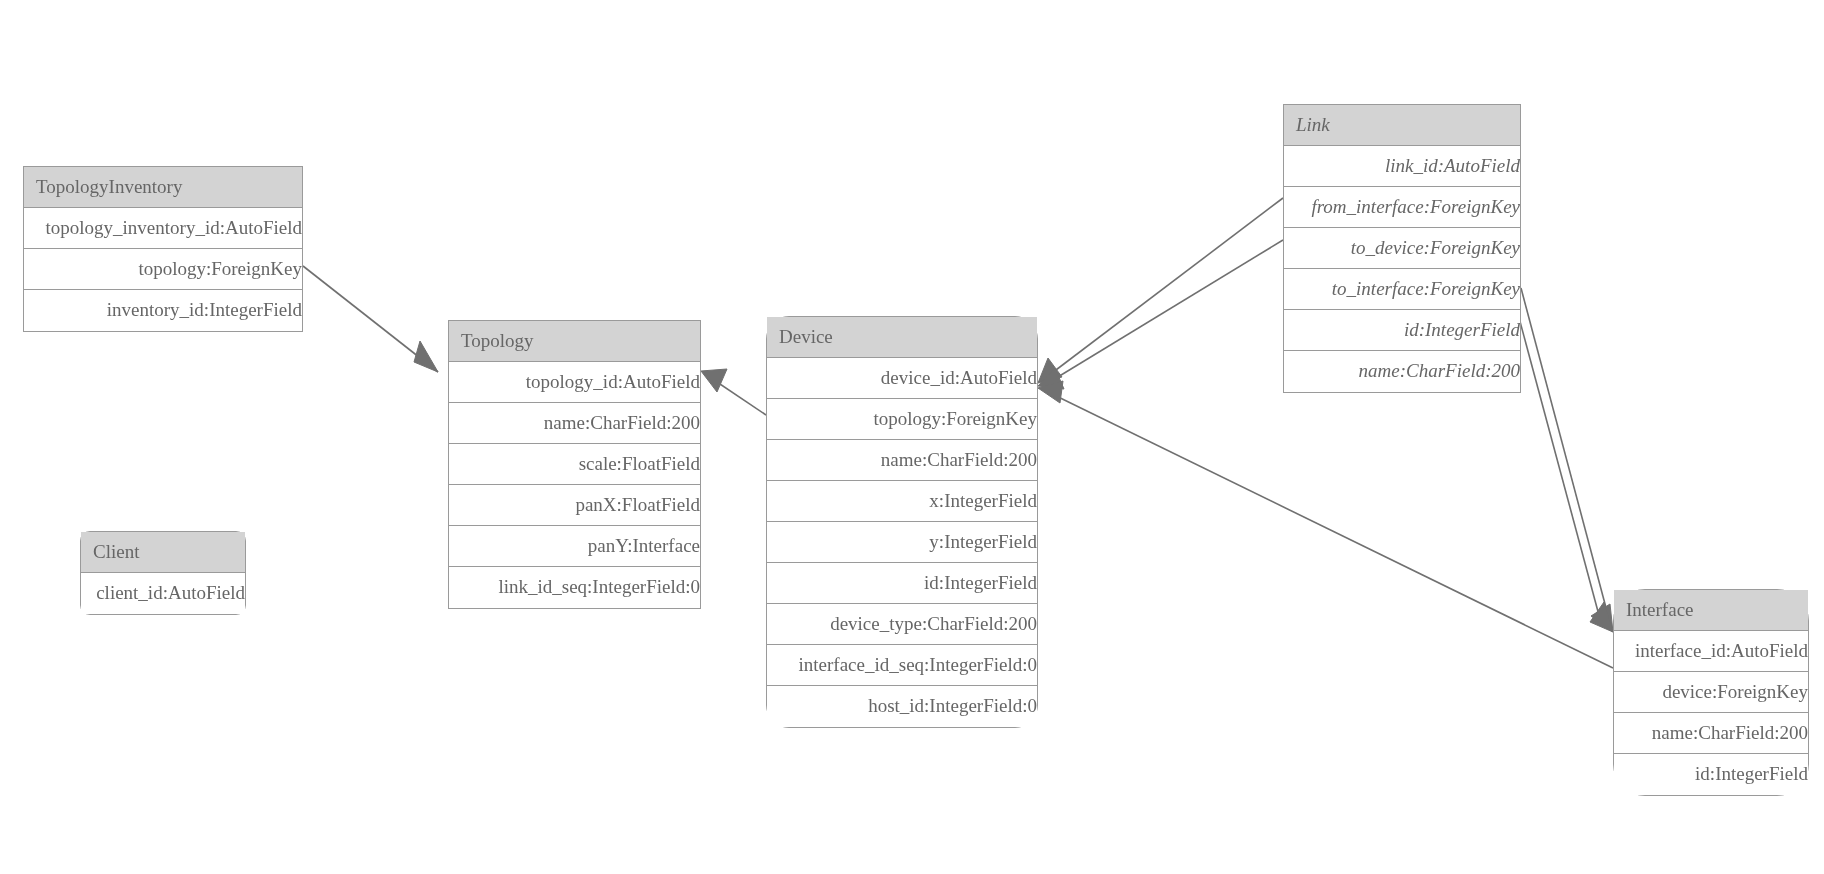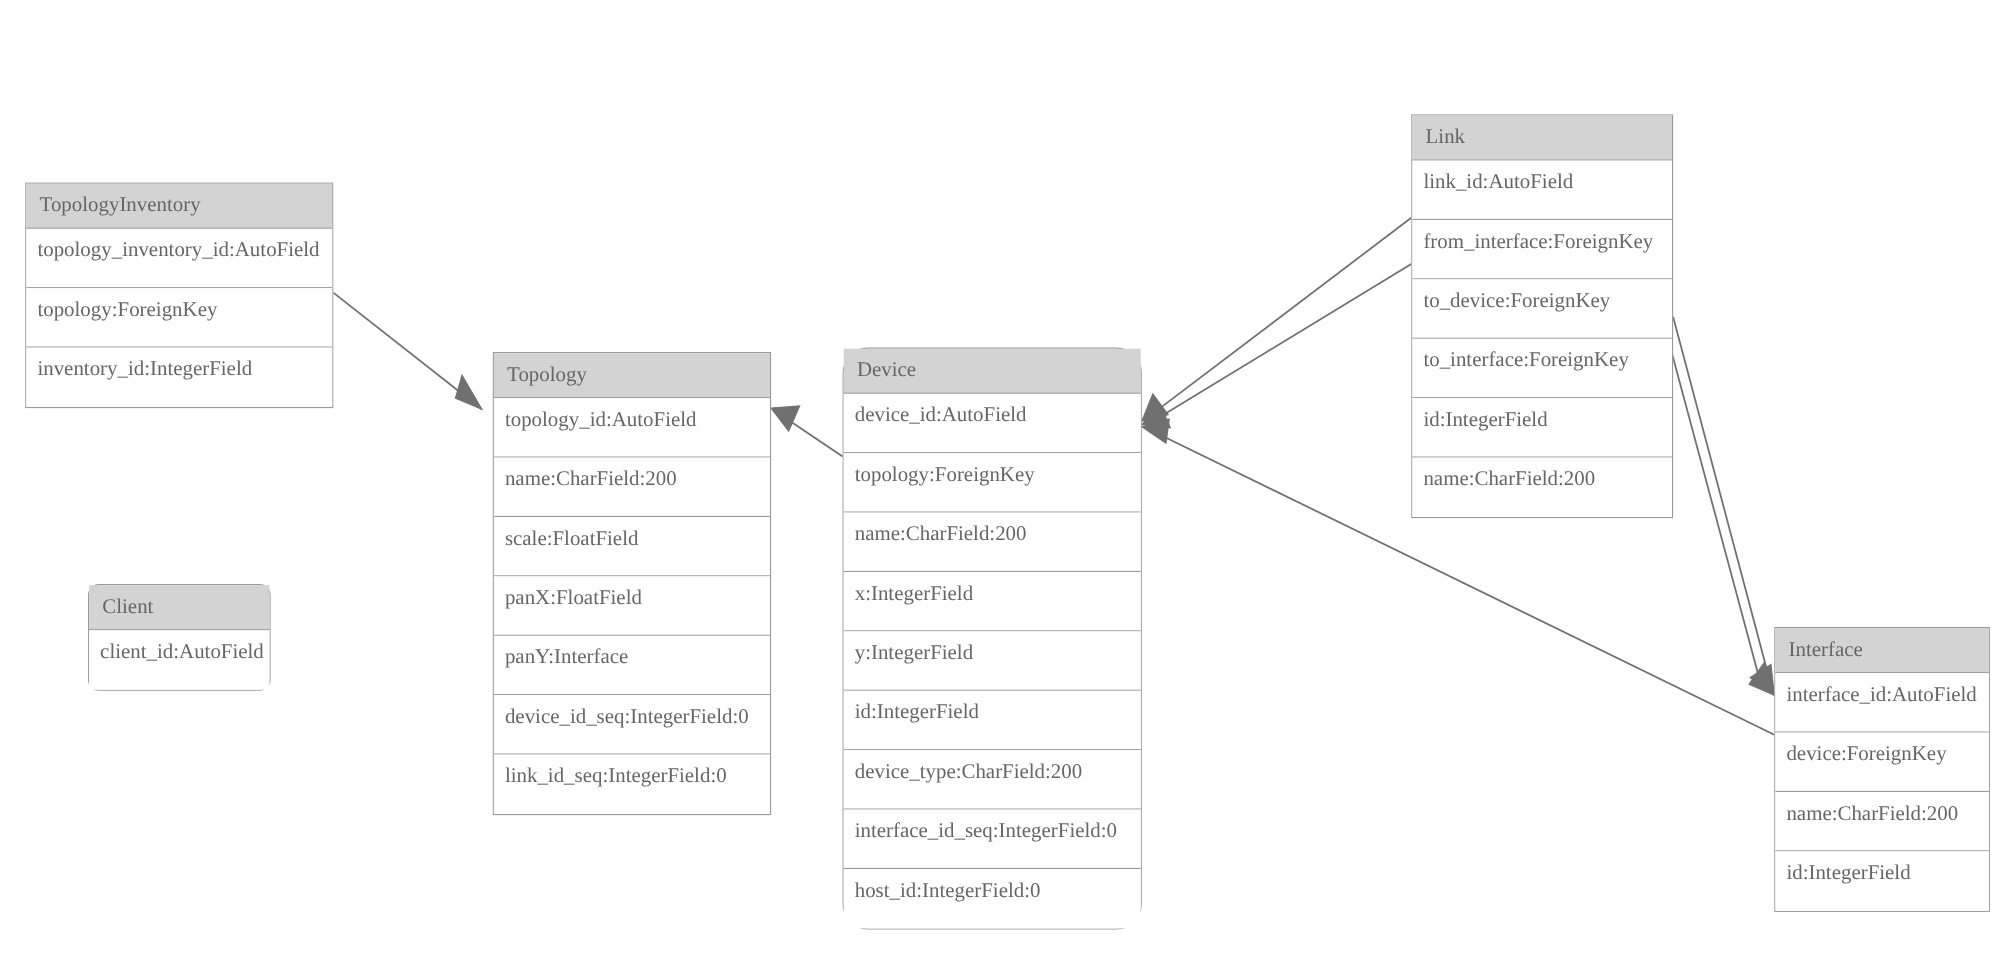--- a/index.html
+++ b/index.html
@@ -41,29 +41,30 @@
     height: 41px;
     padding: 0 0 0 12px;
     white-space: nowrap;
     overflow: hidden;
   }
   .entity-attrs {
     display: block;
   }
   .attr-row {
     box-sizing: border-box;
-    height: 54px;
+    height: 41px;
     line-height: 40px;
     border-bottom: 1px solid #9a9a9a;
     color: #666666;
     font-size: 19px;
     padding: 0 0 0 10px;
     white-space: nowrap;
     overflow: hidden;
     background: #ffffff;
+    text-align: right;
   }
   .attr-row:last-child {
     border-bottom: none;
   }
 </style>
 </head>
 <body>
 
 <div id="canvas">
 
@@ -116,50 +117,49 @@
         </div>
       </div>
       <div class="entity" style="left: 448px; top: 320px; width: 253px;">
         <div class="entity-header">Topology</div>
         <div class="entity-attrs">
           <div class="attr-row">topology_id:AutoField</div>
           <div class="attr-row">name:CharField:200</div>
           <div class="attr-row">scale:FloatField</div>
           <div class="attr-row">panX:FloatField</div>
           <div class="attr-row">panY:Interface</div>
-          <div class="attr-row">device_id_seq:IntegerField:0</div>
           <div class="attr-row">link_id_seq:IntegerField:0</div>
         </div>
       </div>
       <div class="entity" style="left: 766px; top: 316px; width: 272px; border-radius: 23px;">
         <div class="entity-header">Device</div>
         <div class="entity-attrs">
           <div class="attr-row">device_id:AutoField</div>
           <div class="attr-row">topology:ForeignKey</div>
           <div class="attr-row">name:CharField:200</div>
           <div class="attr-row">x:IntegerField</div>
           <div class="attr-row">y:IntegerField</div>
           <div class="attr-row">id:IntegerField</div>
           <div class="attr-row">device_type:CharField:200</div>
           <div class="attr-row">interface_id_seq:IntegerField:0</div>
           <div class="attr-row">host_id:IntegerField:0</div>
         </div>
       </div>
-      <div class="entity" style="left: 1283px; top: 104px; width: 238px;">
+      <div class="entity" style="left: 1283px; top: 104px; width: 238px; font-style: italic;">
         <div class="entity-header">Link</div>
         <div class="entity-attrs">
           <div class="attr-row">link_id:AutoField</div>
           <div class="attr-row">from_interface:ForeignKey</div>
           <div class="attr-row">to_device:ForeignKey</div>
           <div class="attr-row">to_interface:ForeignKey</div>
           <div class="attr-row">id:IntegerField</div>
           <div class="attr-row">name:CharField:200</div>
         </div>
       </div>
-      <div class="entity" style="left: 1613px; top: 570px; width: 196px;">
+      <div class="entity" style="left: 1613px; top: 589px; width: 196px; border-radius: 32px;">
         <div class="entity-header">Interface</div>
         <div class="entity-attrs">
           <div class="attr-row">interface_id:AutoField</div>
           <div class="attr-row">device:ForeignKey</div>
           <div class="attr-row">name:CharField:200</div>
           <div class="attr-row">id:IntegerField</div>
         </div>
       </div>
     </div>
 

